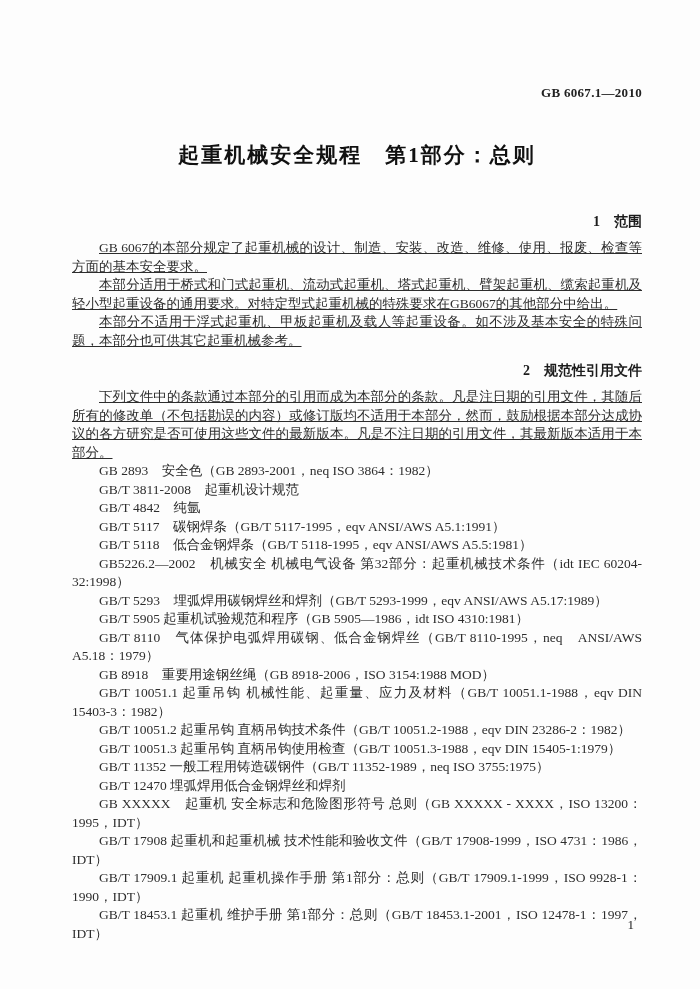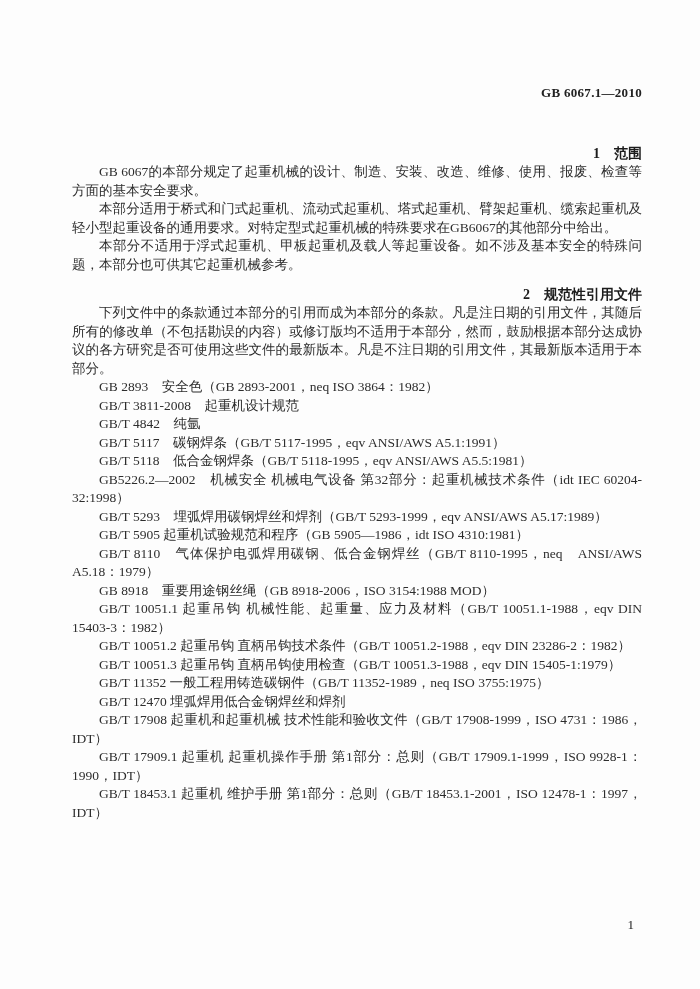--- a/index.html
+++ b/index.html
@@ -40,20 +40,22 @@
     color: #1c1c1c;
     text-align: right;
   }
   .sec-heading.first {
     margin-top: 44px;
   }
   .sec-heading.second {
     margin-top: 12px;
   }
   .para-block {
+    margin-top: 8px;
+    text-decoration: underline;
   }
   .para {
     font-size: 13.5px;
     line-height: 18.5px;
     text-indent: 2em;
     text-align: justify;
     color: #2d2d2d;
   }
   .ref-list {
     margin-top: 0;
@@ -78,20 +80,21 @@
 </style>
 </head>
 <body>
 
 <div class="page">
 
   <div class="header-row">
     <span>GB 6067.1—2010</span>
   </div>
 
+  <h1 class="doc-title">起重机械安全规程　第1部分：总则</h1>
 
   <h2 class="sec-heading first">1　范围</h2>
 
   <div class="para-block">
       <div class="para">GB 6067的本部分规定了起重机械的设计、制造、安装、改造、维修、使用、报废、检查等方面的基本安全要求。</div>
       <div class="para">本部分适用于桥式和门式起重机、流动式起重机、塔式起重机、臂架起重机、缆索起重机及轻小型起重设备的通用要求。对特定型式起重机械的特殊要求在GB6067的其他部分中给出。</div>
       <div class="para">本部分不适用于浮式起重机、甲板起重机及载人等起重设备。如不涉及基本安全的特殊问题，本部分也可供其它起重机械参考。</div>
     </div>
 
   <h2 class="sec-heading second">2　规范性引用文件</h2>
@@ -109,20 +112,21 @@
       <div class="ref">GB5226.2—2002　机械安全 机械电气设备 第32部分：起重机械技术条件（idt IEC 60204-32:1998）</div>
       <div class="ref">GB/T 5293　埋弧焊用碳钢焊丝和焊剂（GB/T 5293-1999，eqv ANSI/AWS A5.17:1989）</div>
       <div class="ref">GB/T 5905 起重机试验规范和程序（GB 5905—1986，idt ISO 4310:1981）</div>
       <div class="ref">GB/T 8110　气体保护电弧焊用碳钢、低合金钢焊丝（GB/T 8110-1995，neq　ANSI/AWS A5.18：1979）</div>
       <div class="ref">GB 8918　重要用途钢丝绳（GB 8918-2006，ISO 3154:1988 MOD）</div>
       <div class="ref">GB/T 10051.1 起重吊钩 机械性能、起重量、应力及材料（GB/T 10051.1-1988，eqv DIN 15403-3：1982）</div>
       <div class="ref">GB/T 10051.2 起重吊钩 直柄吊钩技术条件（GB/T 10051.2-1988，eqv DIN 23286-2：1982）</div>
       <div class="ref">GB/T 10051.3 起重吊钩 直柄吊钩使用检查（GB/T 10051.3-1988，eqv DIN 15405-1:1979）</div>
       <div class="ref">GB/T 11352 一般工程用铸造碳钢件（GB/T 11352-1989，neq ISO 3755:1975）</div>
       <div class="ref">GB/T 12470 埋弧焊用低合金钢焊丝和焊剂</div>
+      <div class="ref">GB XXXXX　起重机 安全标志和危险图形符号 总则（GB XXXXX - XXXX，ISO 13200：1995，IDT）</div>
       <div class="ref">GB/T 17908 起重机和起重机械 技术性能和验收文件（GB/T 17908-1999，ISO 4731：1986，IDT）</div>
       <div class="ref">GB/T 17909.1 起重机 起重机操作手册 第1部分：总则（GB/T 17909.1-1999，ISO 9928-1：1990，IDT）</div>
       <div class="ref">GB/T 18453.1 起重机 维护手册 第1部分：总则（GB/T 18453.1-2001，ISO 12478-1：1997，IDT）</div>
     </div>
 
   <div class="page-footer">
     <span>1</span>
   </div>
 
 </div>

